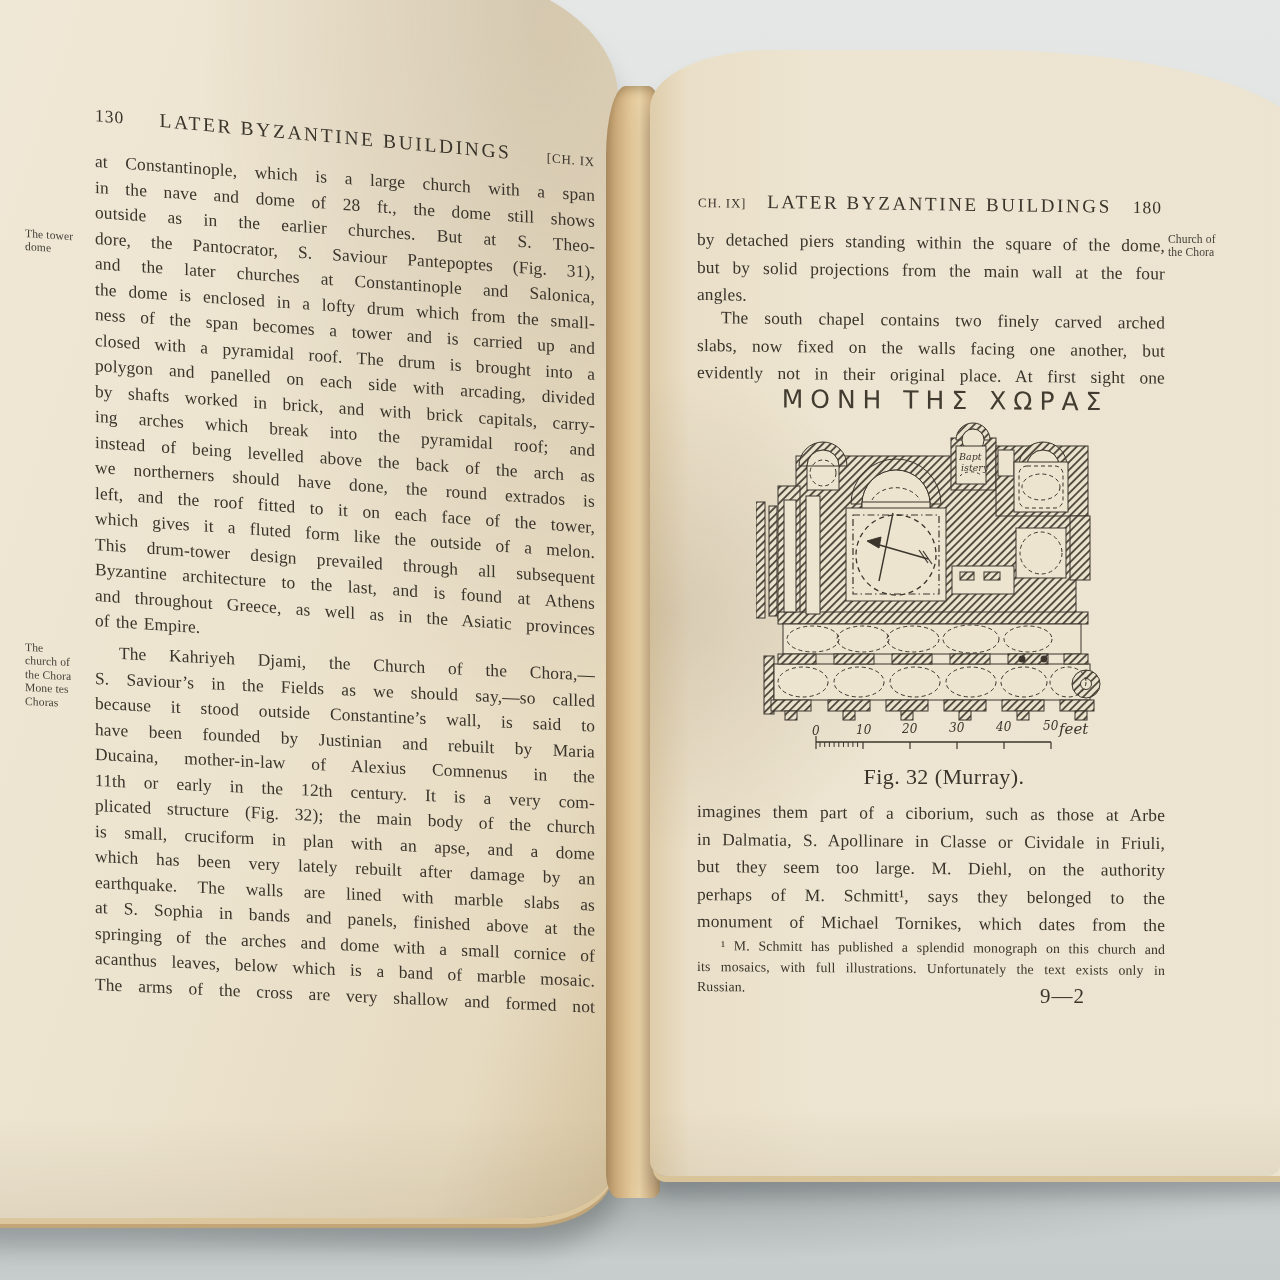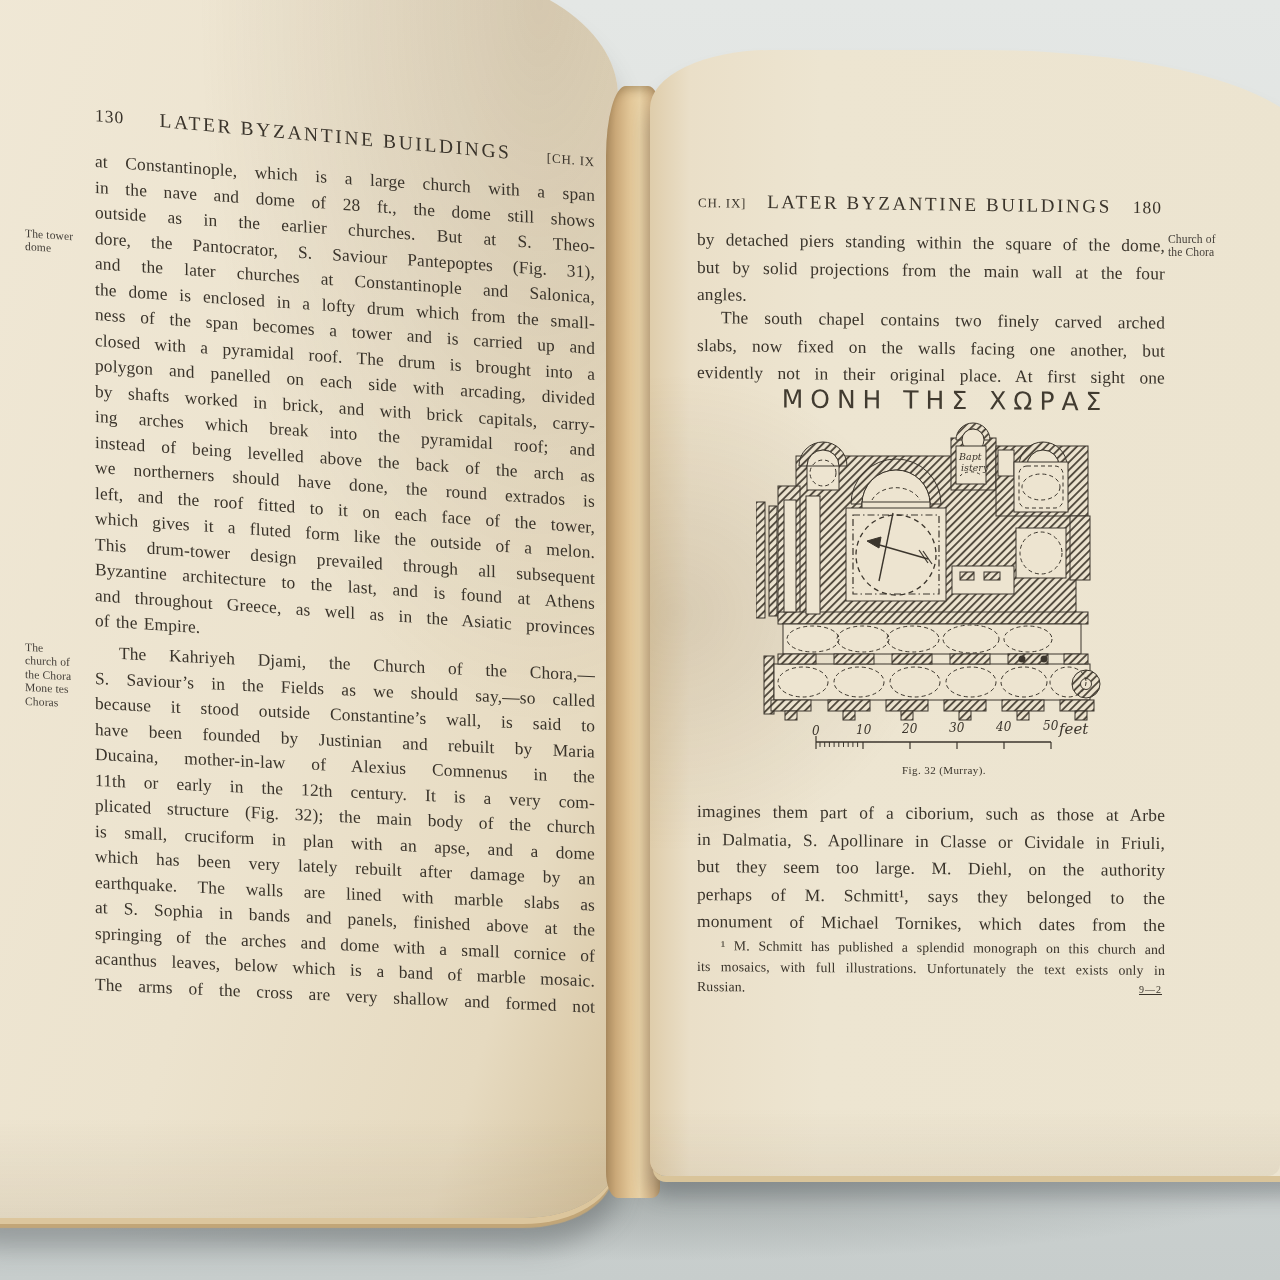--- a/index.html
+++ b/index.html
@@ -39,24 +39,24 @@
   .rp .tline{line-height:27.6px;}
   .indent-first .tline:first-child{text-indent:24px;}
   .mnote{font-size:11.6px;line-height:13.4px;color:#45403a;letter-spacing:.1px;}
   .mline{text-align:left;}
   .hdr{display:flex;justify-content:space-between;align-items:baseline;}
   .hdr .pgnum{font-size:17.5px;letter-spacing:1px;}
   .hdr .htitle{font-size:19.5px;letter-spacing:2.6px;}
   .hdr .hch{font-size:13px;letter-spacing:.8px;}
   .greek{font-family:"DejaVu Sans",sans-serif;font-size:25px;letter-spacing:7px;
     color:#413b30;text-align:center;}
-  .caption{font-size:11px;text-align:center;letter-spacing:.4px;}
+  .caption{font-size:22px;text-align:center;letter-spacing:.4px;}
   .footnote{font-size:13.8px;}
   .footnote .tline{line-height:20.6px;}
-  .signature{font-size:10px;text-align:right;letter-spacing:1px;text-decoration:underline;}
+  .signature{font-size:21px;text-align:left;letter-spacing:1px;}
 </style>
 </head>
 <body>
 
 <div class="floor-shadow"></div>
 
 <div class="left-page"></div>
 <div class="left-page-shade"></div>
 <div class="gutter"></div>
 <div class="right-page"></div>

